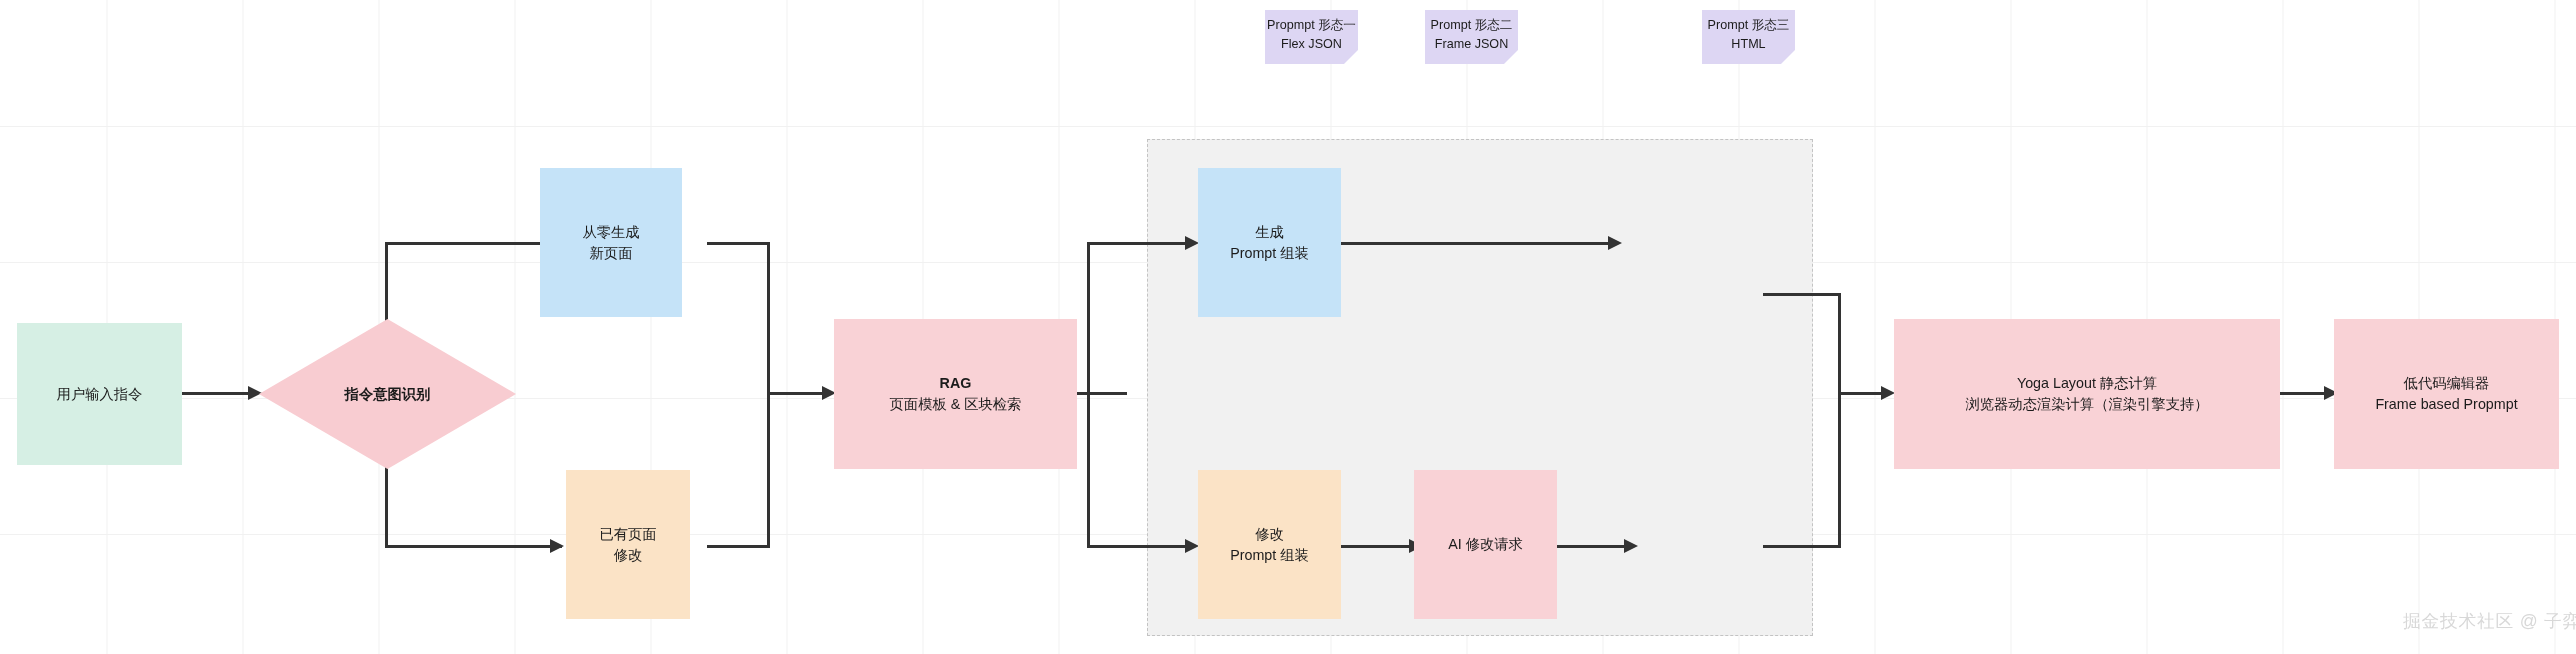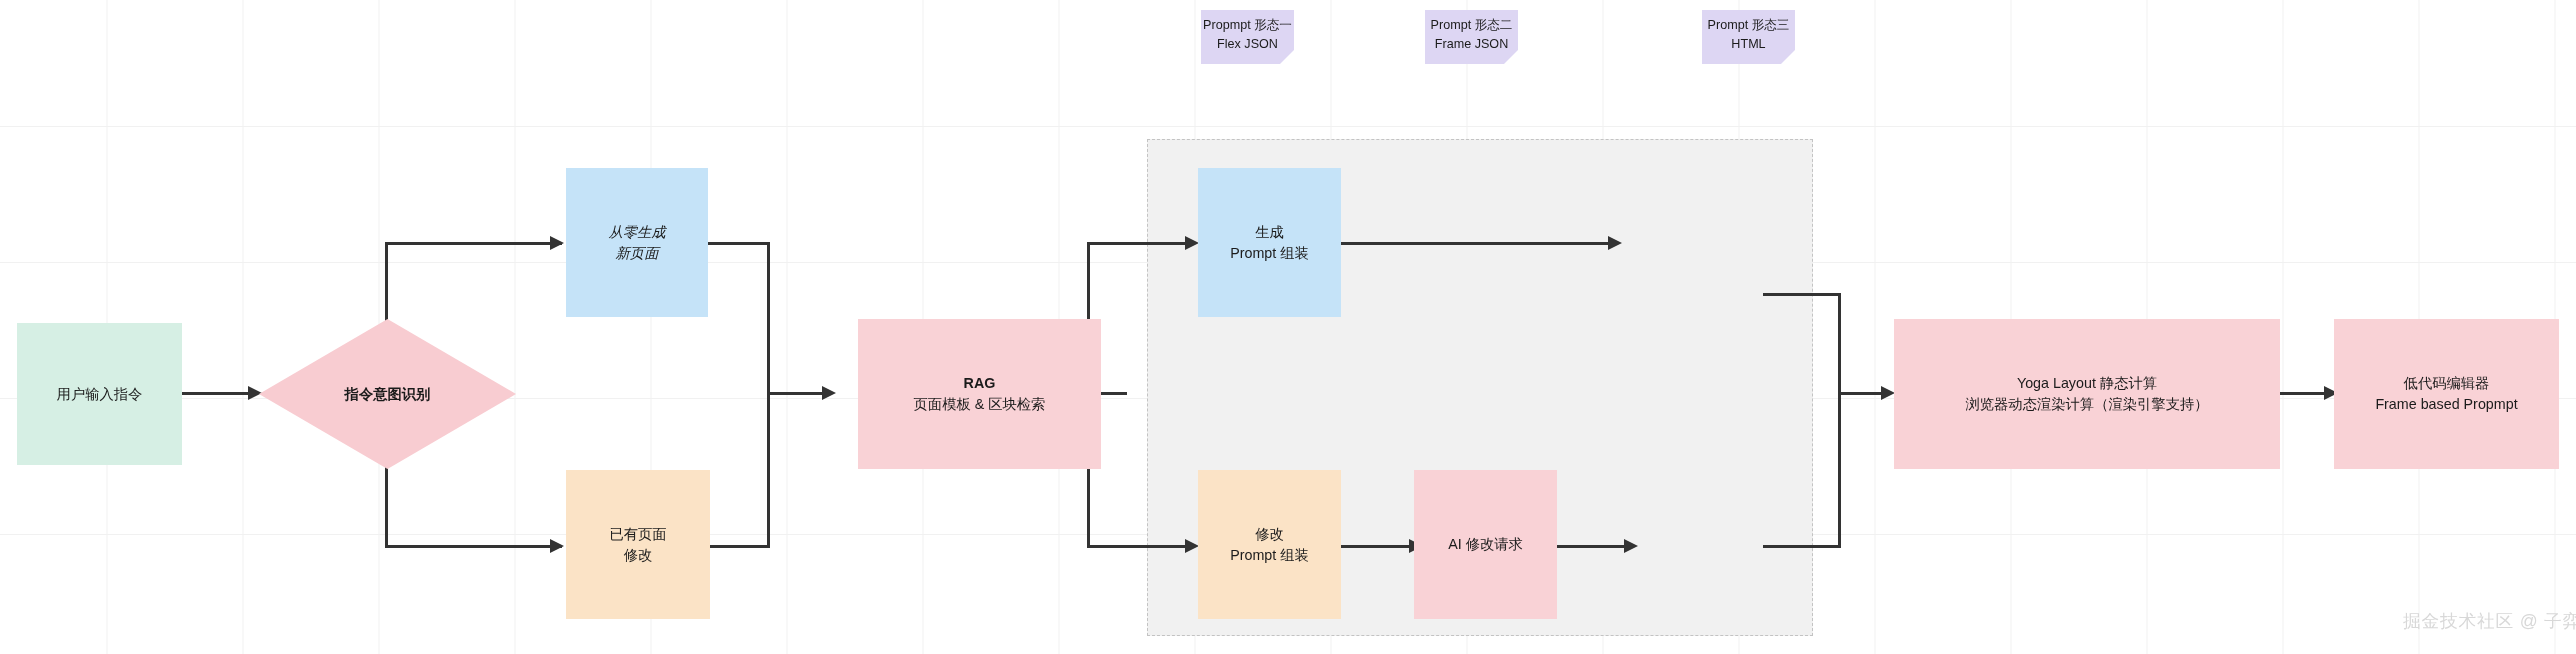--- a/index.html
+++ b/index.html
@@ -109,21 +109,21 @@
     white-space: nowrap;
     font-size: 17.7px;
     letter-spacing: 0.8px;
   }
 </style>
 </head>
 <body>
 
 <div id="canvas">
 
-  <div class="sticky" style="left:1201px; top:10px; width:93px; height:54px; font-size:12.6px;">
+  <div class="sticky" style="left:1265px; top:10px; width:93px; height:54px; font-size:12.6px;">
     <span class="ln">Propmpt 形态一</span>
     <span class="ln b">Flex JSON</span>
   </div>
 
   <div class="sticky" style="left:1425px; top:10px; width:93px; height:54px; font-size:12.6px;">
     <span class="ln">Prompt 形态二</span>
     <span class="ln b">Frame JSON</span>
   </div>
 
   <div class="sticky" style="left:1702px; top:10px; width:93px; height:54px; font-size:12.6px;">
@@ -185,31 +185,31 @@
     <span class="ln">用户输入指令</span>
   </div>
 
   <div class="diamond-wrap" style="left:259px; top:319px; width:257px; height:150px;">
     <div class="diamond-shape"></div>
     <div class="diamond-label" style="font-size:14.3px;">
       <span class="ln">指令意图识别</span>
     </div>
   </div>
 
-  <div class="node" style="left:566px; top:168px; width:142px; height:149px; background:#c5e3f8; font-size:14.3px;font-style:italic;">
+  <div class="node" style="left:540px; top:168px; width:142px; height:149px; background:#c5e3f8; font-size:14.3px;">
     <span class="ln">从零生成</span>
     <span class="ln">新页面</span>
   </div>
 
-  <div class="node" style="left:566px; top:470px; width:144px; height:149px; background:#fbe3c6; font-size:14.3px;">
+  <div class="node" style="left:566px; top:470px; width:124px; height:149px; background:#fbe3c6; font-size:14.3px;">
     <span class="ln">已有页面</span>
     <span class="ln">修改</span>
   </div>
 
-  <div class="node" style="left:834px; top:319px; width:243px; height:150px; background:#f9d2d6; font-size:14.3px;margin-left:24px;">
+  <div class="node" style="left:834px; top:319px; width:243px; height:150px; background:#f9d2d6; font-size:14.3px;">
     <span class="ln b">RAG</span>
     <span class="ln">页面模板 &amp; 区块检索</span>
   </div>
 
   <div class="node" style="left:1198px; top:168px; width:143px; height:149px; background:#c5e3f8; font-size:14.3px;">
     <span class="ln">生成</span>
     <span class="ln">Prompt 组装</span>
   </div>
 
 

